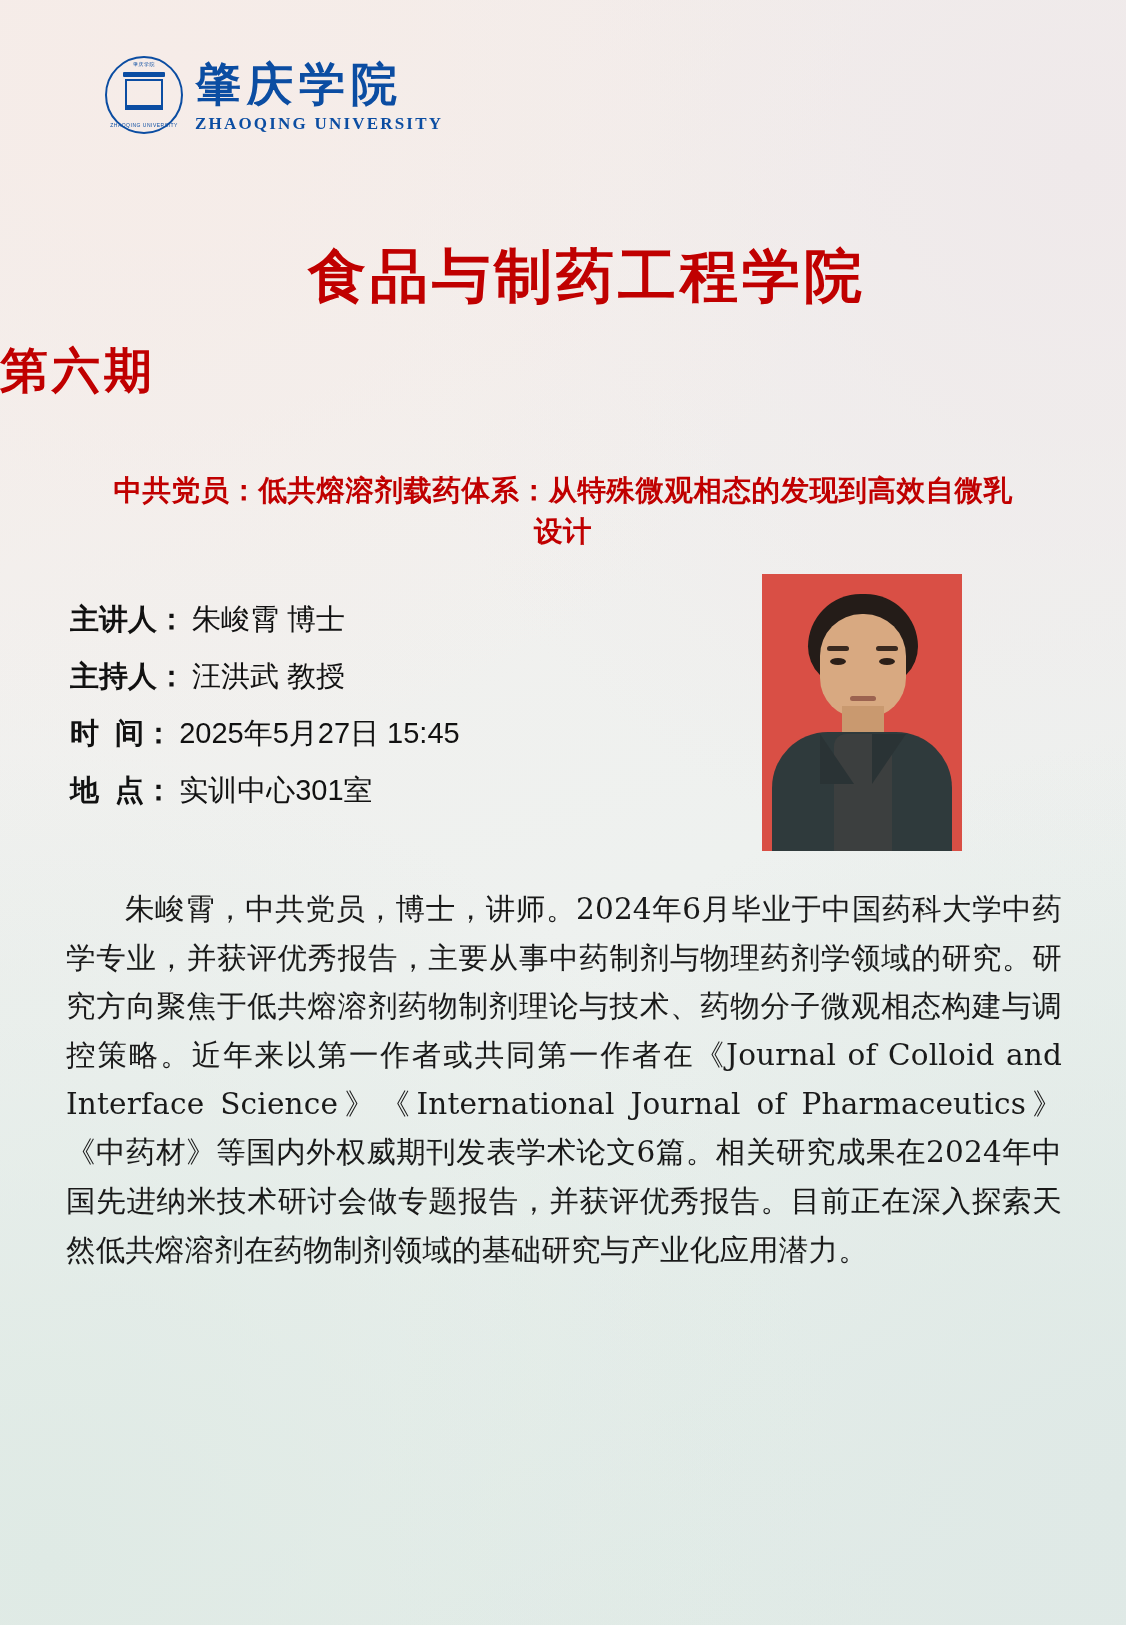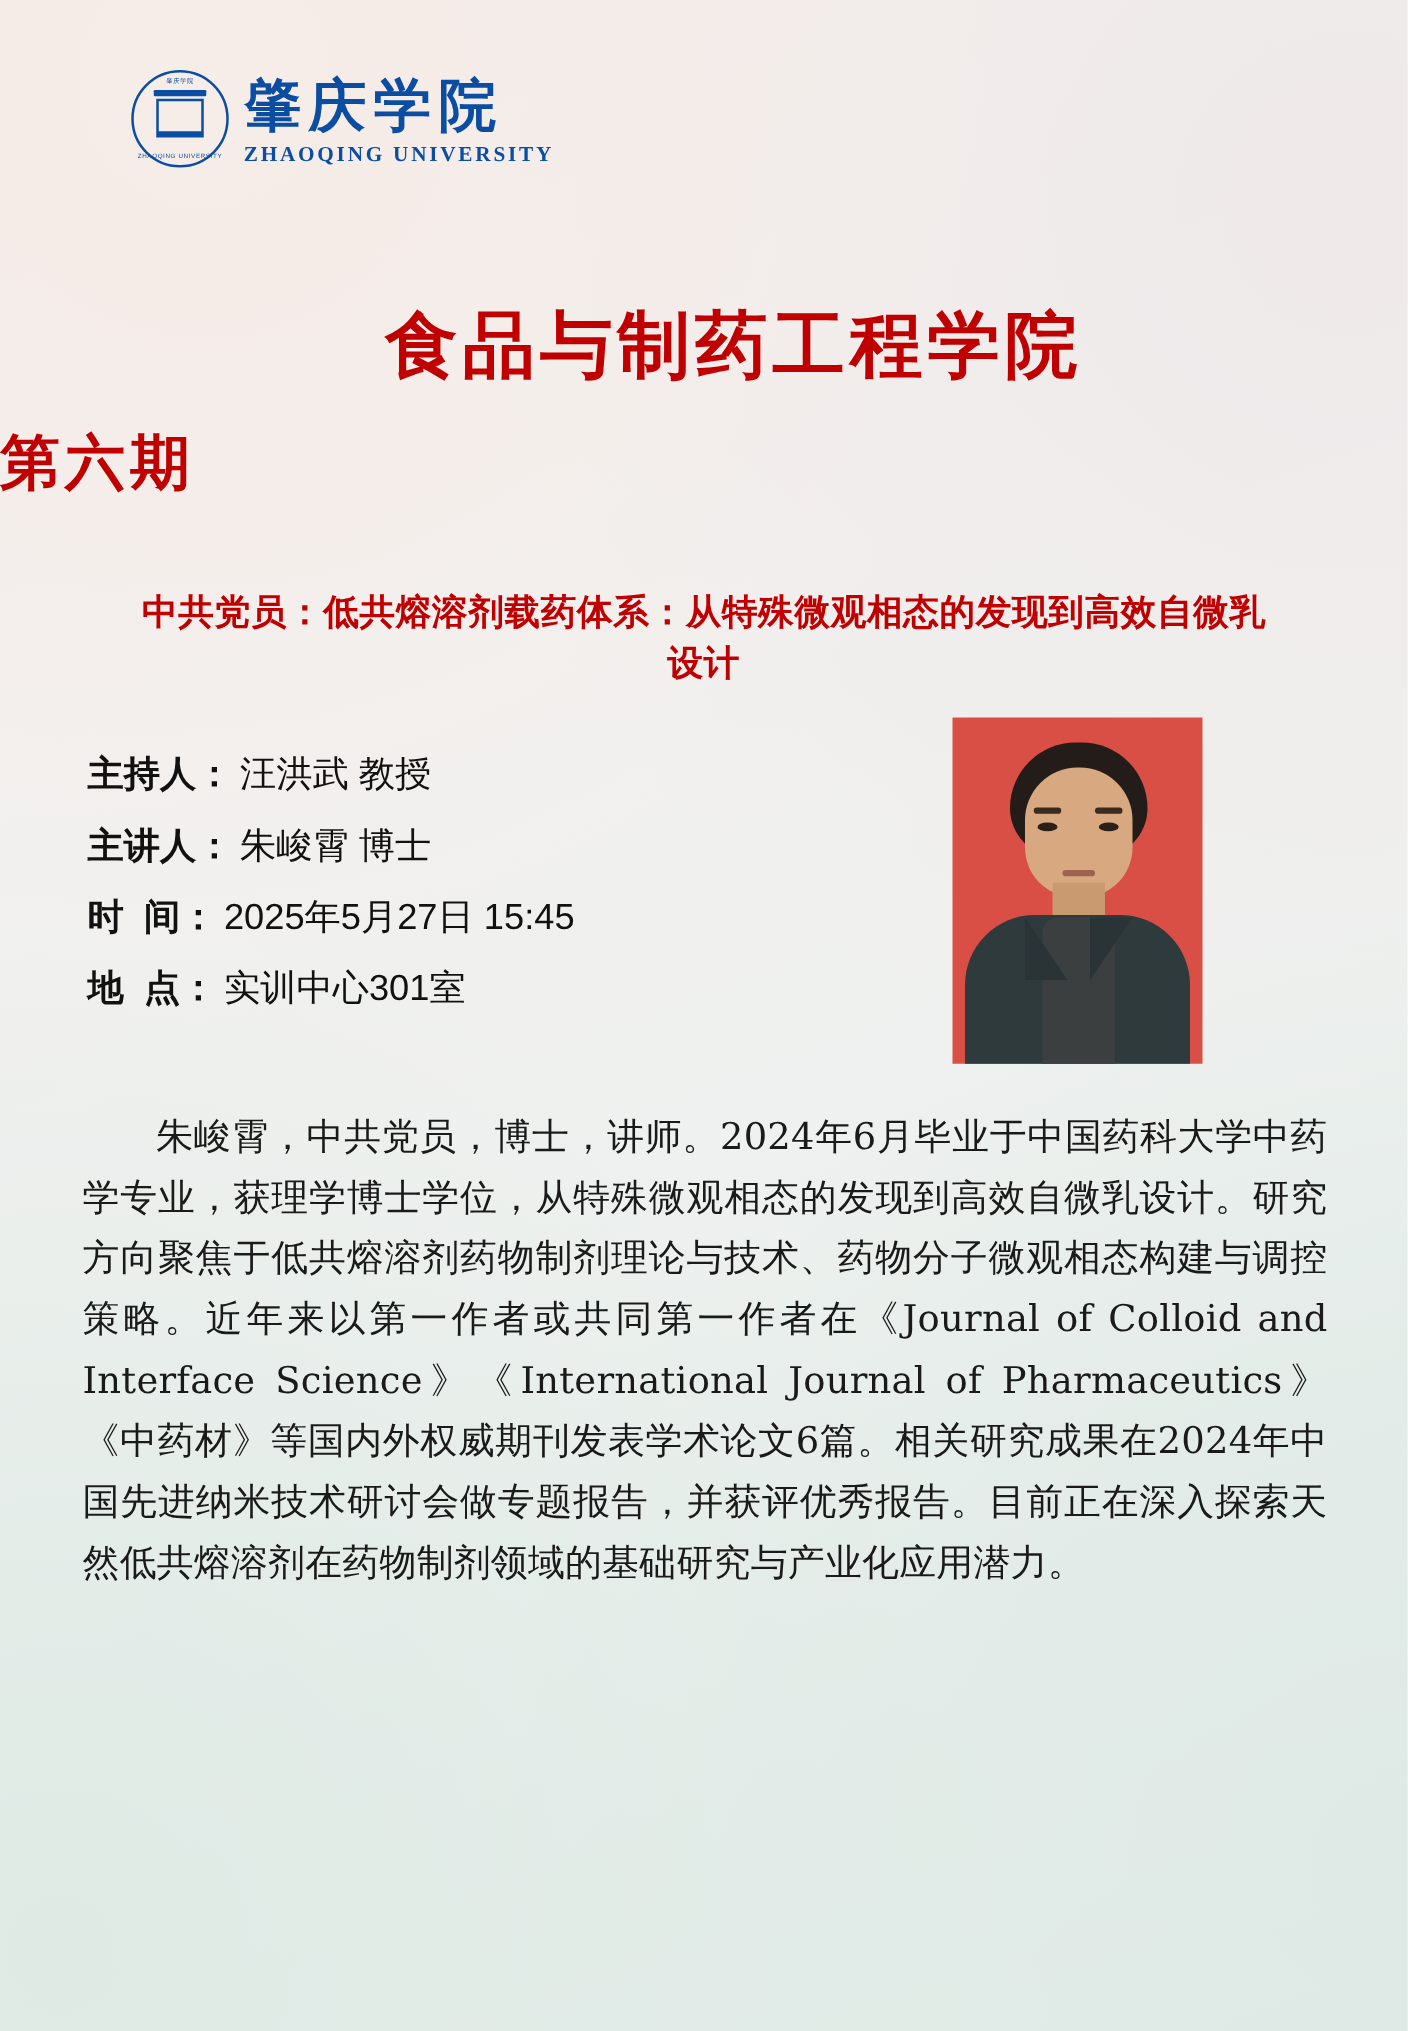--- a/index.html
+++ b/index.html
@@ -403,26 +403,26 @@
 
   </div>
 
   <div class="main-title">食品与制药工程学院</div>
   <div class="sub-title">第六期</div>
 
   <div class="topic">中共党员：低共熔溶剂载药体系：从特殊微观相态的发现到高效自微乳设计</div>
 
   <div class="info">
     <div class="info-row">
+      <span class="info-label">主讲人：</span>
+      <span class="info-value">朱峻霄  博士</span>
+    </div>
+    <div class="info-row">
       <span class="info-label">主持人：</span>
       <span class="info-value">汪洪武  教授</span>
-    </div>
-    <div class="info-row">
-      <span class="info-label">主讲人：</span>
-      <span class="info-value">朱峻霄  博士</span>
     </div>
     <div class="info-row">
       <span class="info-label">时  间：</span>
       <span class="info-value">2025年5月27日  15:45</span>
     </div>
     <div class="info-row">
       <span class="info-label">地  点：</span>
       <span class="info-value">实训中心301室</span>
     </div>
   </div>
@@ -435,15 +435,15 @@
     <div class="eye-l"></div>
     <div class="eye-r"></div>
     <div class="mouth"></div>
     <div class="neck"></div>
     <div class="body"></div>
     <div class="shirt"></div>
     <div class="collar-l"></div>
     <div class="collar-r"></div>
   </div>
 
-  <div class="bio">朱峻霄，中共党员，博士，讲师。2024年6月毕业于中国药科大学中药学专业，获理学博士学位，从特殊微观相态的发现到高效自微乳设计。研究方向聚焦于低共熔溶剂药物制剂理论与技术、药物分子微观相态构建与调控策略。近年来以第一作者或共同第一作者在《Journal of Colloid and Interface Science》《International Journal of Pharmaceutics》《中药材》等国内外权威期刊发表学术论文6篇。相关研究成果在2024年中国先进纳米技术研讨会做专题报告，并获评优秀报告。目前正在深入探索天然低共熔溶剂在药物制剂领域的基础研究与产业化应用潜力。</div>
+  <div class="bio">朱峻霄，中共党员，博士，讲师。2024年6月毕业于中国药科大学中药学专业，并获评优秀报告，主要从事中药制剂与物理药剂学领域的研究。研究方向聚焦于低共熔溶剂药物制剂理论与技术、药物分子微观相态构建与调控策略。近年来以第一作者或共同第一作者在《Journal of Colloid and Interface Science》《International Journal of Pharmaceutics》《中药材》等国内外权威期刊发表学术论文6篇。相关研究成果在2024年中国先进纳米技术研讨会做专题报告，并获评优秀报告。目前正在深入探索天然低共熔溶剂在药物制剂领域的基础研究与产业化应用潜力。</div>
 
 </div>
 
 </body></html>

